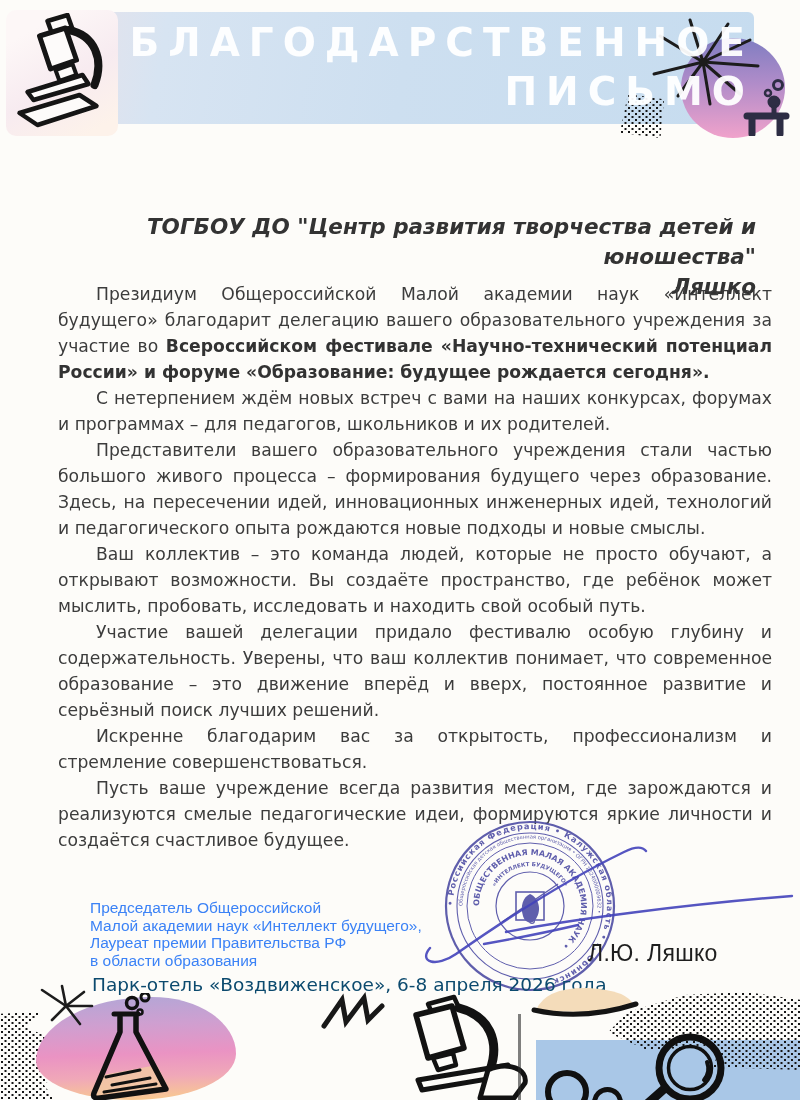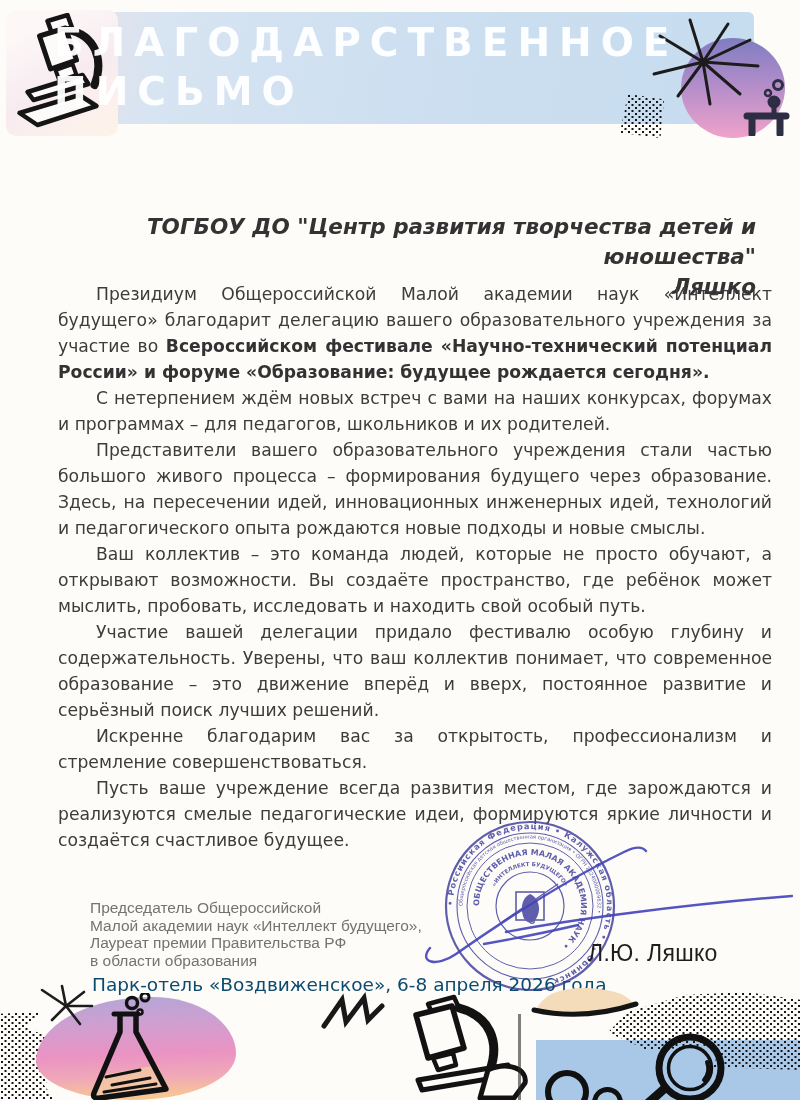--- a/index.html
+++ b/index.html
@@ -2,21 +2,21 @@
 <html style="--band: #cddff0; --circle_top: #7f7dc1; --circle_bottom: #f0a2cb; --blob_top: #b4a6d6; --blob_mid: #ea93c3; --blob_bottom: #f8c892; --panel_blue: #a9c7e7; --stamp: #4a49a2; --ink: #4343bb;"><head>
 <meta charset="utf-8">
 <style>
   html,body{margin:0;padding:0;background:#e9e9e9;}
   #page{position:relative;width:800px;height:1100px;background:#fdfcf9;overflow:hidden;
         font-family:"DejaVu Sans",sans-serif;}
 
   
   .band{position:absolute;left:54px;top:12px;width:700px;height:112px;border-radius:6px;
         background:linear-gradient(100deg,#e9e2e9 0%,#d7e4f2 16%,var(--band,#cddff0) 50%,#c6dcef 100%);}
-  .band-title{position:absolute;left:54px;top:18px;width:700px;text-align:left;
+  .band-title{position:absolute;left:54px;top:18px;width:700px;text-align:right;
         color:rgba(255,255,255,.95);font-weight:bold;font-size:39px;letter-spacing:9px;
         line-height:49px;}
   .micro-patch{position:absolute;left:6px;top:10px;width:112px;height:126px;border-radius:10px;
         background:linear-gradient(150deg,#fdf7f7 18%,#f7ebf0 55%,#fdf2ea 90%);}
   .grad-circle{position:absolute;left:681px;top:38px;width:104px;height:100px;border-radius:50%;
         background:linear-gradient(180deg,var(--circle_top,#7f7dc1) 0%,#b08cc9 45%,var(--circle_bottom,#f0a2cb) 100%);}
   .dots{background-image:
         radial-gradient(ellipse 2.1px 1.3px at 2px 2px,#161616 60%,transparent 66%),
         radial-gradient(ellipse 2.1px 1.3px at 2px 2px,#161616 60%,transparent 66%);
         background-size:7px 6px,7px 6px;background-position:0 0,3.5px 3px;}
@@ -27,21 +27,21 @@
   
   .recipient{position:absolute;left:42px;top:212px;width:714px;text-align:right;
         font-weight:bold;font-style:italic;font-size:21.5px;line-height:30px;color:#333;}
   .letter-body{position:absolute;left:58px;top:281px;width:714px;font-size:17.2px;
         line-height:26px;color:#3c3c3c;text-align:justify;}
   .letter-body p{margin:0;text-indent:38px;}
   .letter-body b{color:#323232;}
 
   
   .sig-block{position:absolute;left:90px;top:899px;font-family:"Liberation Sans",sans-serif;
-        font-size:15.5px;line-height:17.6px;color:#737373;}
+        font-size:15.5px;line-height:17.6px;color:#3b82f6;}
   .signer{position:absolute;left:588px;top:940px;font-family:"Liberation Sans",sans-serif;
         font-size:23px;color:#1e1e1e;letter-spacing:.3px;}
   .date-line{position:absolute;left:92px;top:974px;font-size:18.5px;color:#0c4a6e;}
   .stamp{position:absolute;left:442px;top:818px;opacity:.88;}
   .ink{position:absolute;left:388px;top:826px;opacity:.9;}
 
   
   .ft-dots-left{position:absolute;left:0;top:1012px;width:96px;height:88px;
         clip-path:polygon(0 2%,42% 0,28% 18%,62% 34%,40% 50%,70% 68%,45% 82%,58% 100%,0 100%);}
   .blob{position:absolute;left:36px;top:997px;width:200px;height:103px;

